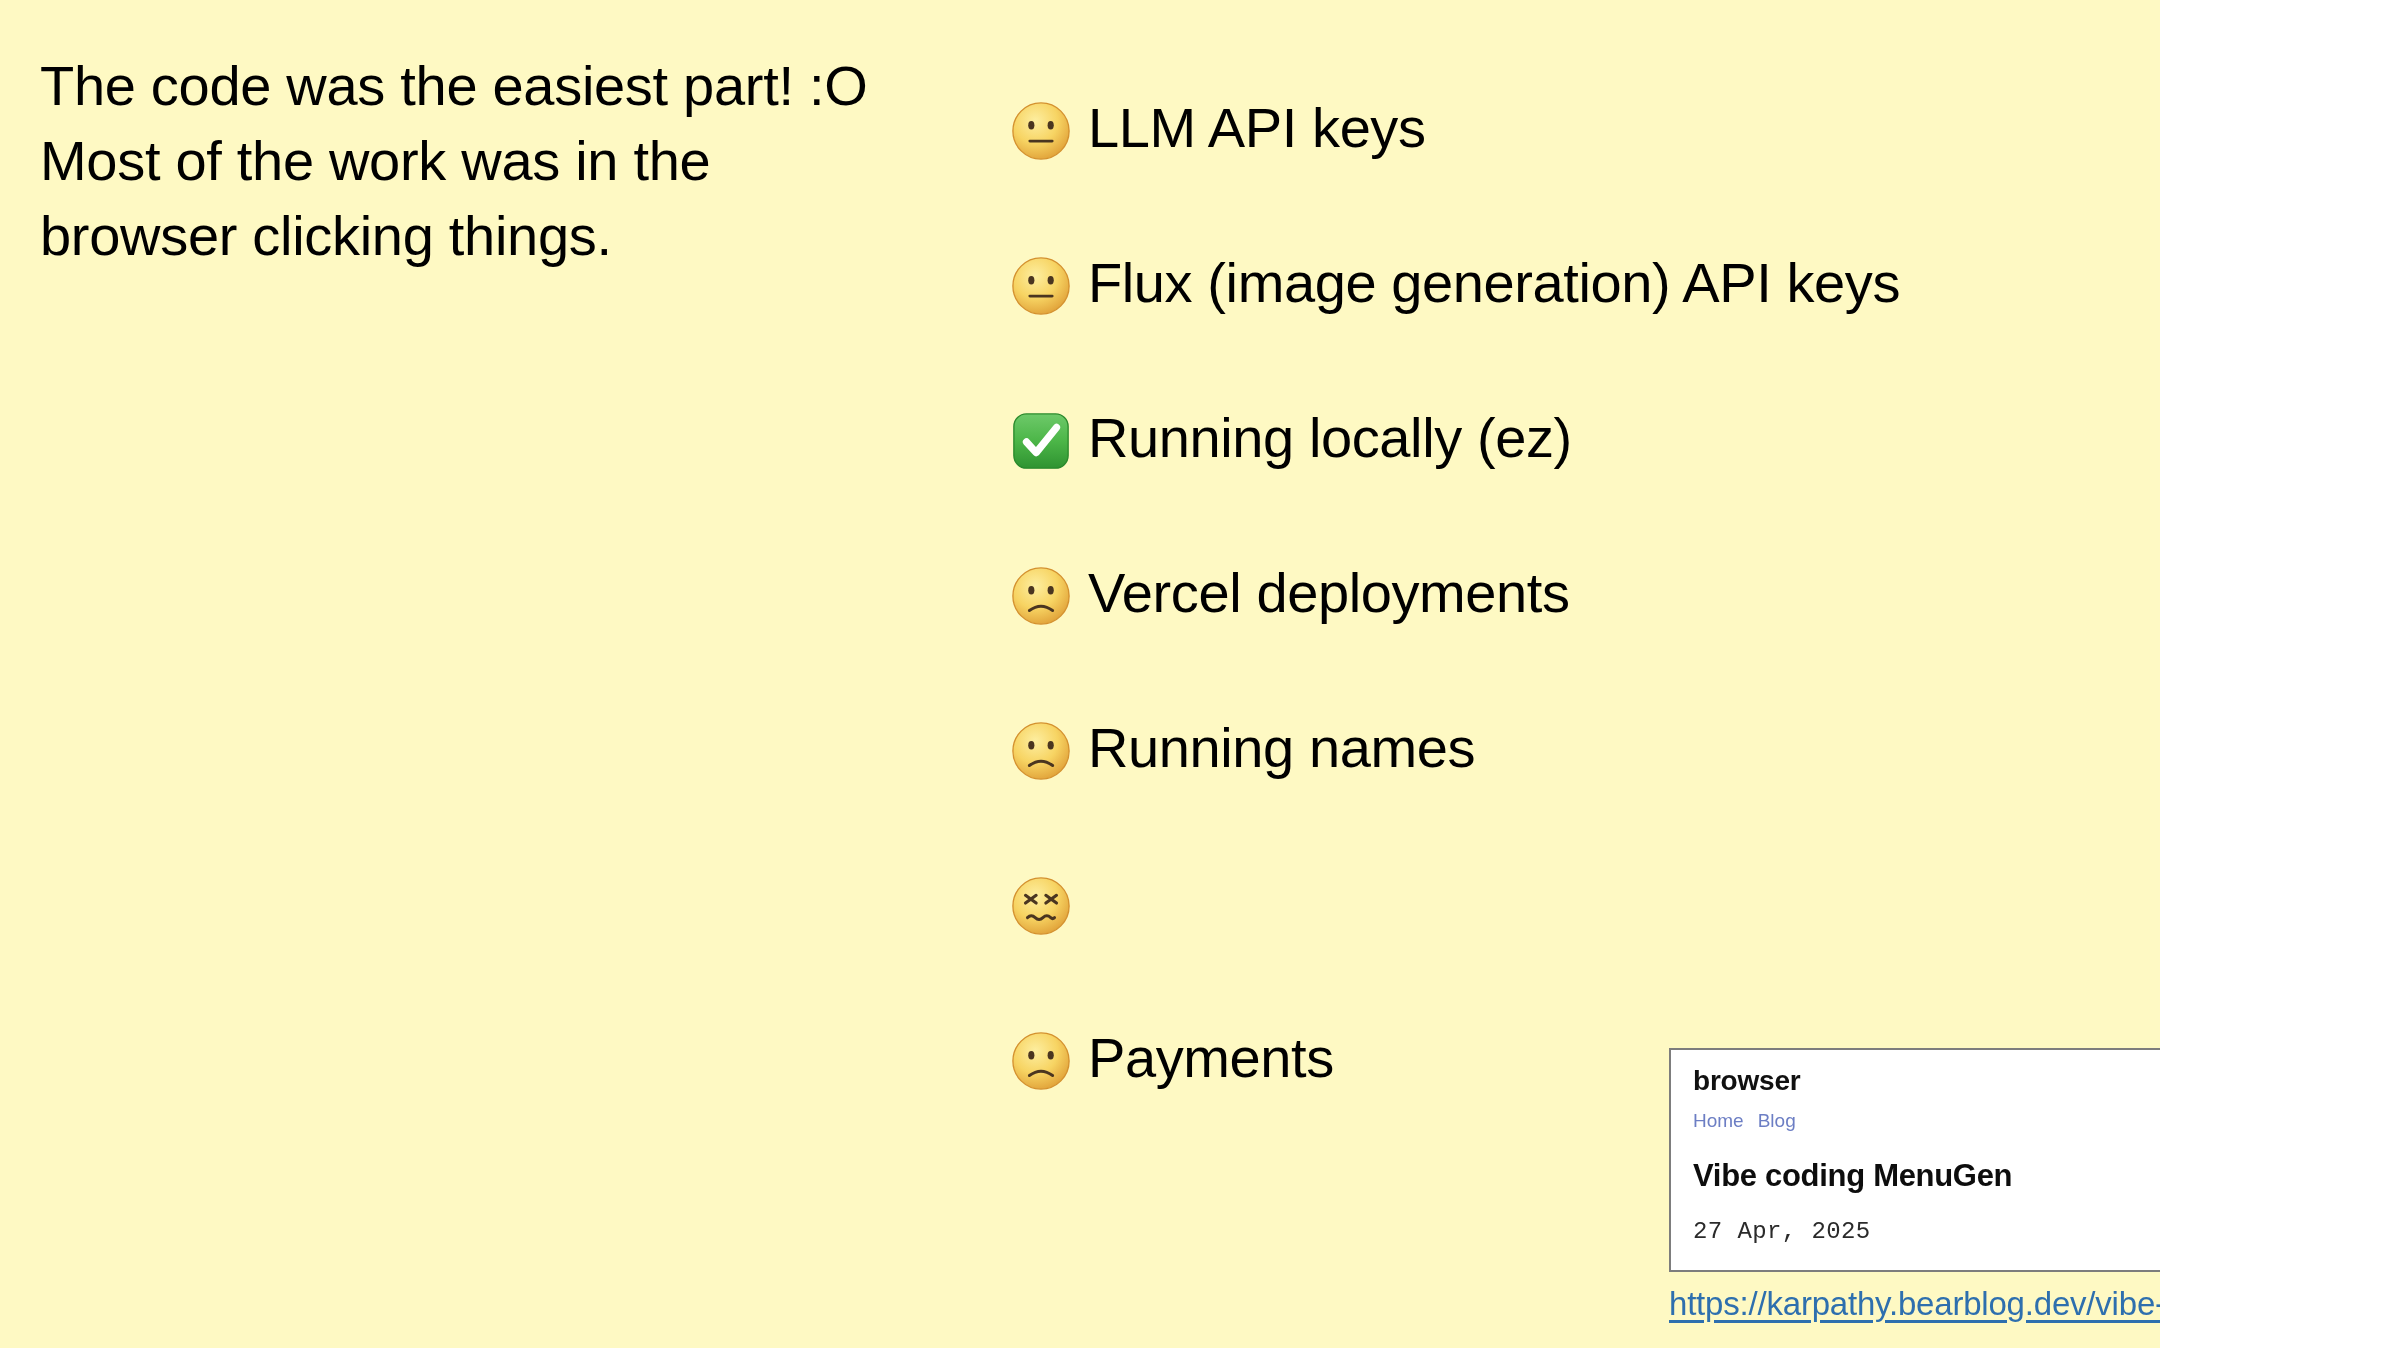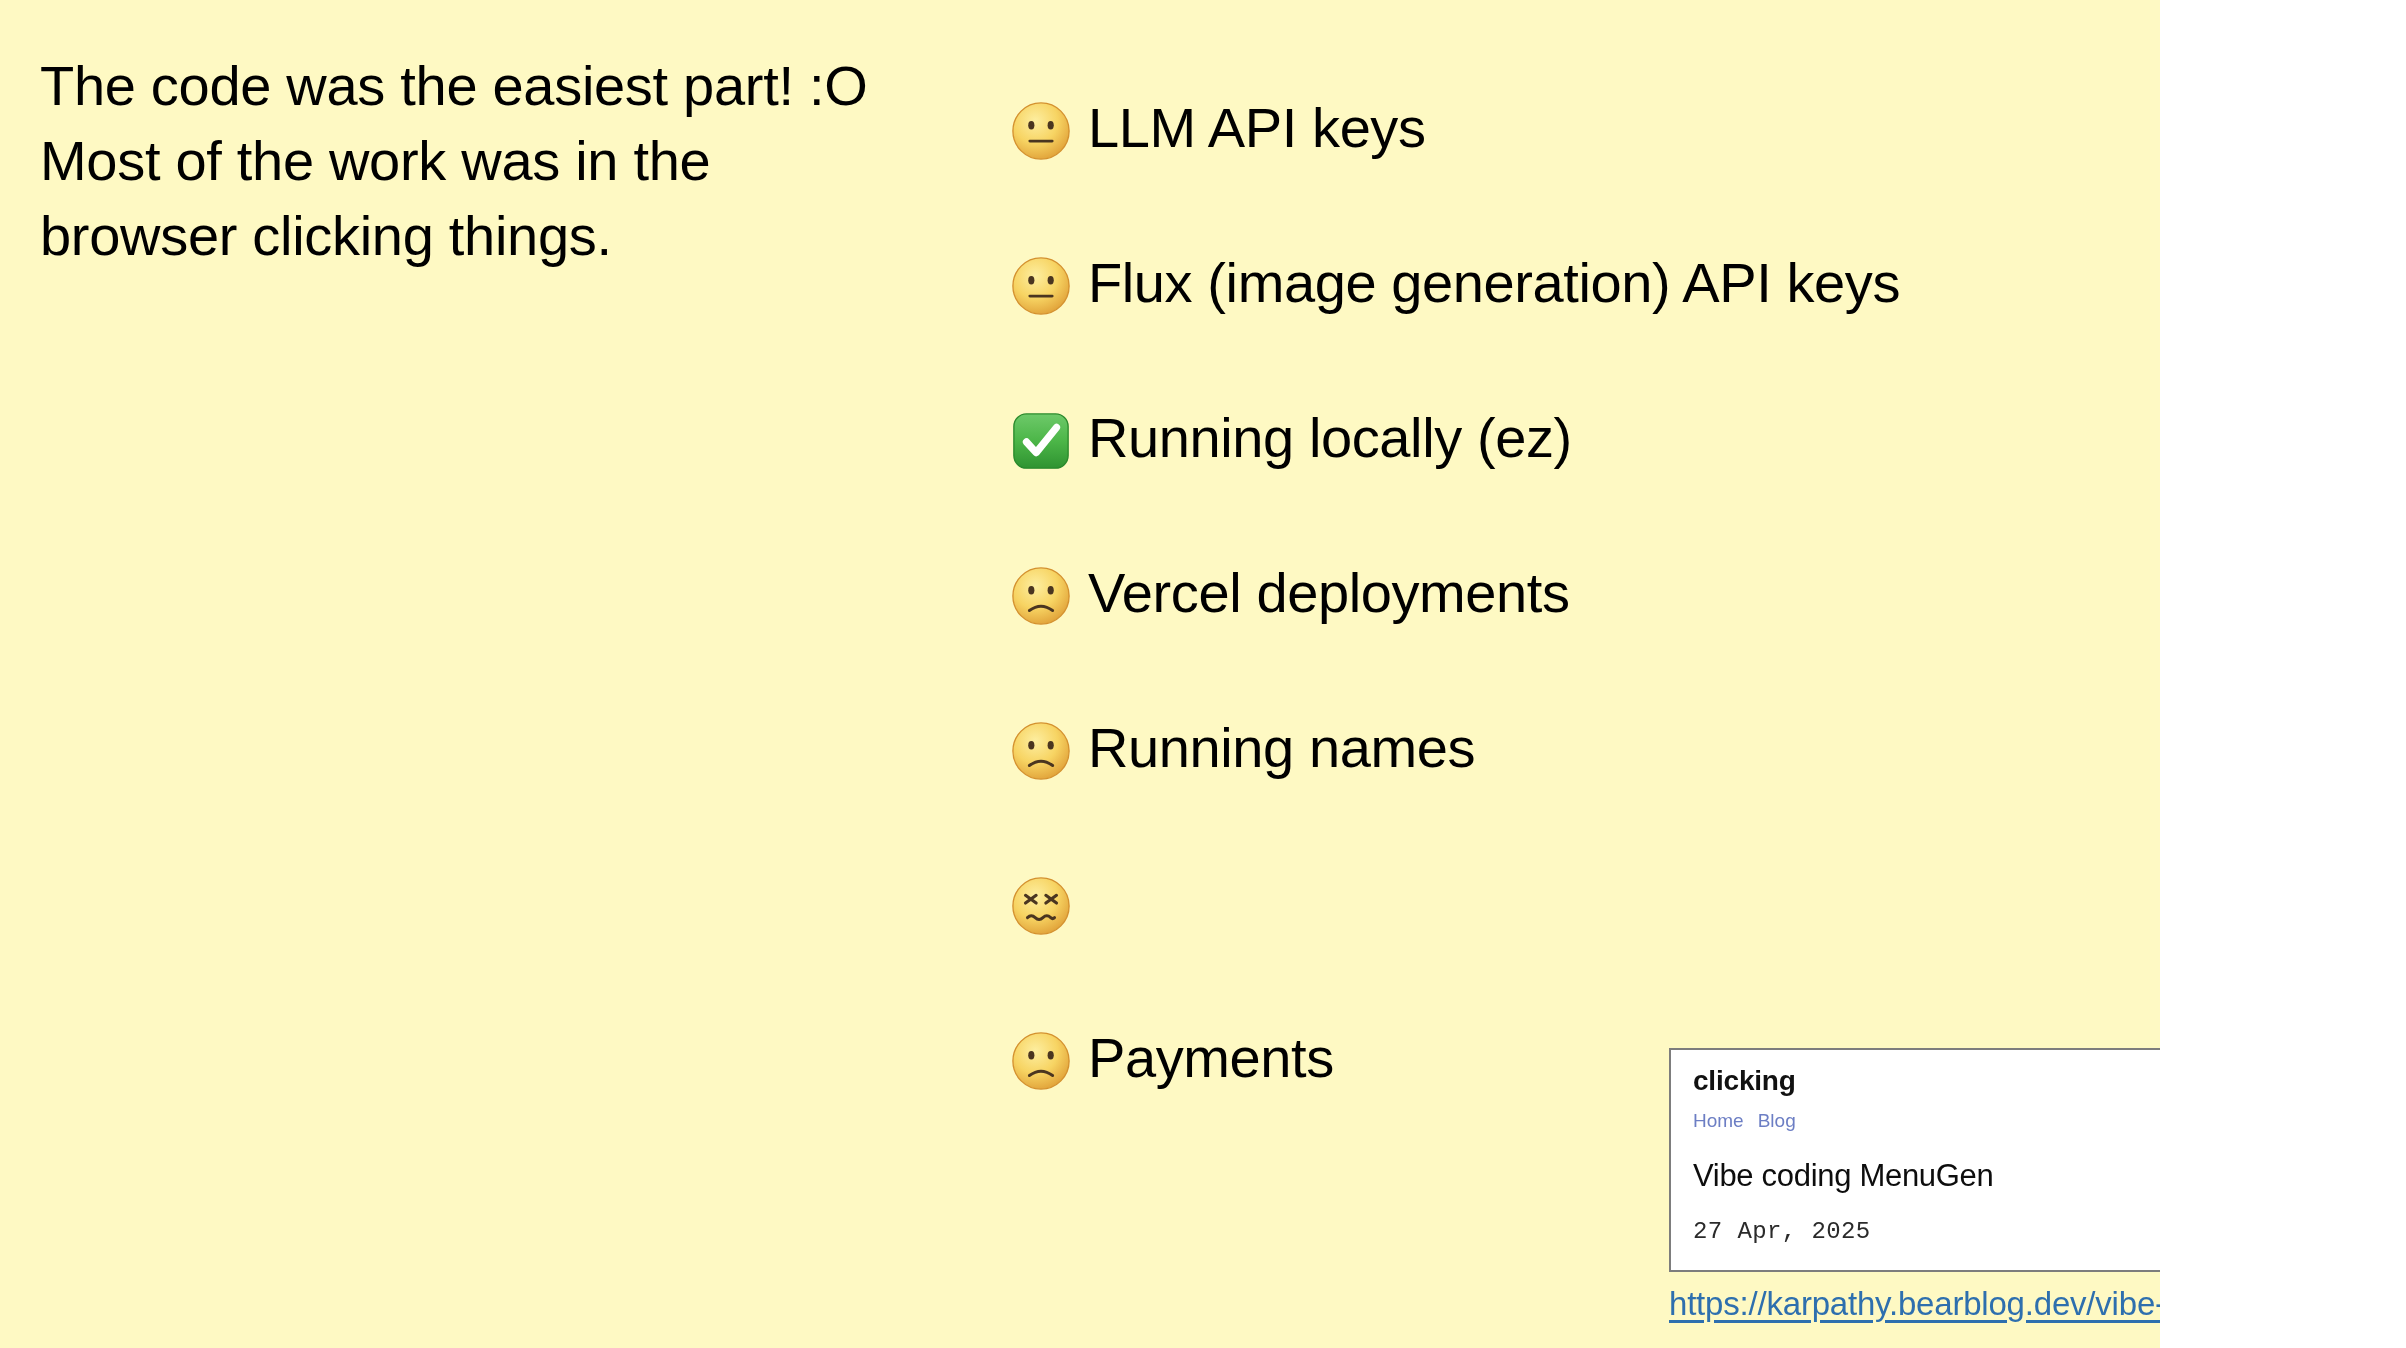--- a/index.html
+++ b/index.html
@@ -99,21 +99,21 @@
     color: #6c7ec4;
   }
   .blog-nav a {
     color: #6c7ec4;
     text-decoration: none;
     margin-right: 14px;
   }
   .blog-post-title {
     margin-top: 26px;
     font-size: 31px;
-    font-weight: normal;
+    font-weight: bold;
     letter-spacing: -0.3px;
     color: #0d0d0d;
     line-height: 1.15;
   }
   .blog-date {
     margin-top: 25px;
     font-family: "Liberation Mono", "DejaVu Sans Mono", monospace;
     font-size: 24px;
     color: #2b2b2b;
     letter-spacing: 0.4px;
@@ -268,21 +268,21 @@
           <ellipse cx="42" cy="26" rx="3.2" ry="4.4" fill="#4a3520"></ellipse>
           <path d="M20 47 Q32 38 44 47" fill="none" stroke="#4a3520" stroke-width="3" stroke-linecap="round"></path>
         </svg>
       </span>
       <span class="check-label">Payments</span>
     </div>
 
   </div>
 
   <div class="blog-card">
-    <div class="blog-site-title">clicking</div>
+    <div class="blog-site-title">browser</div>
     <div class="blog-nav">
       <a href="#">Home</a><a href="#">Blog</a>
     </div>
     <div class="blog-post-title">Vibe coding MenuGen</div>
     <div class="blog-date">27 Apr, 2025</div>
   </div>
 
   <a class="blog-url" href="#">https://karpathy.bearblog.dev/vibe-coding-menugen/</a>
 
 </div>

